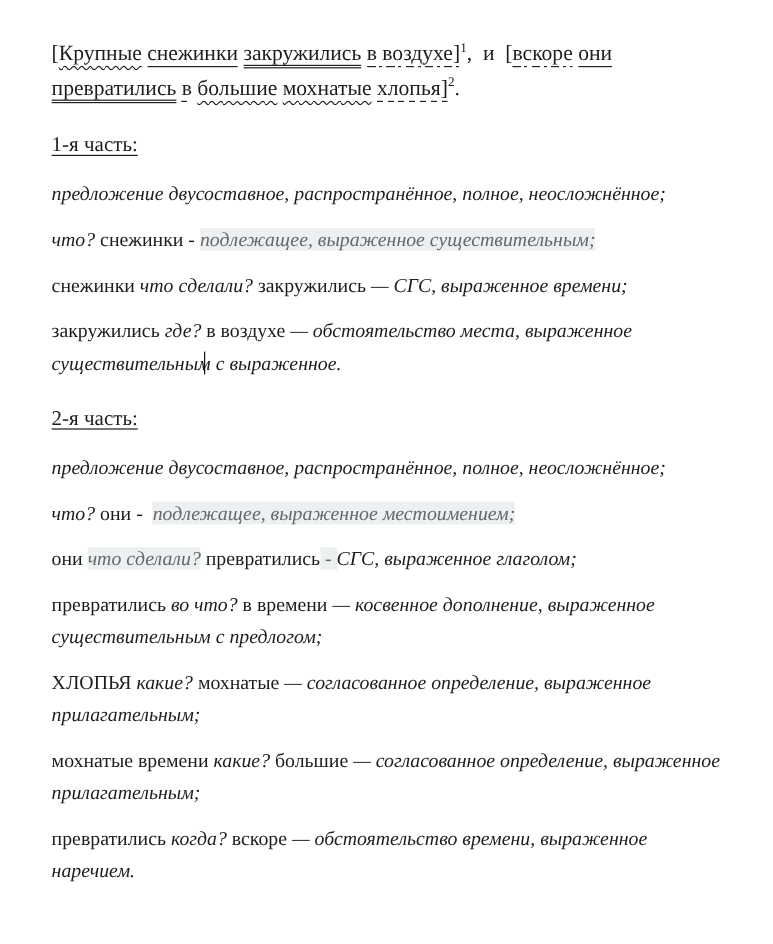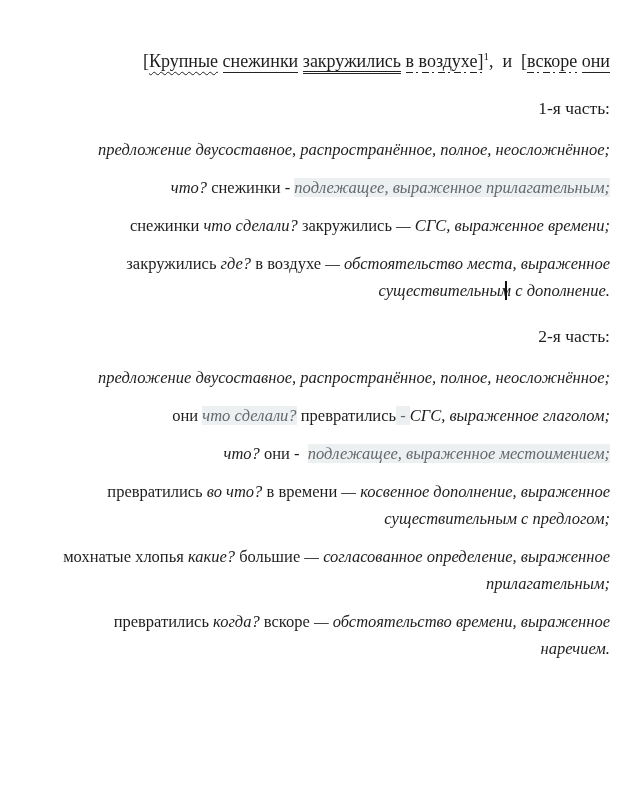--- a/index.html
+++ b/index.html
@@ -5,22 +5,21 @@
   html,body{margin:0;padding:0;}
   body{
     width:644px;height:787px;overflow:hidden;
     background:#ffffff;
     font-family:"Liberation Serif","DejaVu Serif",serif;
     color:#1d1d1d;
   }
   .page{
     box-sizing:border-box;
     width:644px;height:787px;
-    padding:47px 34px 0 43px;
-    text-align:right;
+    padding:30px 34px 0 43px;
   }
   
   .sentence{font-size:18px;line-height:29px;margin:0 0 17px 0;}
   .sentence-line{white-space:pre-wrap;}
   sup{font-size:11px;line-height:0;vertical-align:super;}
   .u-solid{border-bottom:1.4px solid #222;padding-bottom:1px;}
   .u-double{border-bottom:3.5px double #222;}
   .u-wavy{text-decoration:underline wavy #222 1px;text-underline-offset:4px;}
   .u-dashed{
     background-image:repeating-linear-gradient(to right,#222 0 5px,transparent 5px 9px);
@@ -28,21 +27,21 @@
     padding-bottom:2px;
   }
   .u-dashdot{
     background-image:repeating-linear-gradient(to right,#222 0 7px,transparent 7px 10px,#222 10px 12.5px,transparent 12.5px 16px);
     background-repeat:no-repeat;background-size:100% 1.4px;background-position:0 100%;
     padding-bottom:2px;
   }
   
   .section-heading{
     font-size:17.5px;line-height:24px;
-    text-underline-offset:3px;
+    text-decoration:underline;text-underline-offset:3px;
     margin:20px 0 16px 0;
   }
   
   .para{
     font-size:16.5px;line-height:27px;
     margin:0 0 11px 0;max-width:575px;white-space:pre-wrap;
   }
   .b{font-weight:normal;}
   .i{font-style:italic;}
   .hl{background:#edf0f1;color:#63686d;}
@@ -51,37 +50,39 @@
     vertical-align:-4px;margin-left:-6px;margin-right:4.4px;
   }
 </style>
 </head>
 <body>
 
 <div class="page">
 
   <div class="sentence" id="sentence">
       <div class="sentence-line"><span class="">[</span><span class="u-wavy">Крупные</span><span class=""> </span><span class="u-solid">снежинки</span><span class=""> </span><span class="u-double">закружились</span><span class=""> </span><span class="u-dashdot">в воздухе]</span><span class=""><sup>1</sup></span><span class="">,  и  [</span><span class="u-dashdot">вскоре</span><span class=""> </span><span class="u-solid">они</span></div>
+      <div class="sentence-line"><span class="u-double">превратились</span><span class=""> </span><span class="u-dashed">в</span><span class=""> </span><span class="u-wavy">большие</span><span class=""> </span><span class="u-wavy">мохнатые</span><span class=""> </span><span class="u-dashed">хлопья]</span><span class=""><sup>2</sup></span><span class="">.</span></div>
     </div>
 
   <div>
     <div class="section-heading">1-я часть:</div>
     <div>
         <div class="para"><span class="i">предложение двусоставное, распространённое, полное, неосложнённое;</span></div>
-        <div class="para"><span class="i">что?</span><span class=""> </span><span class="b">снежинки - </span><span class="i hl">подлежащее, выраженное прилагательным;</span></div>
+        <div class="para"><span class="i">что?</span><span class=""> </span><span class="b">снежинки - </span><span class="i hl">подлежащее, выраженное существительным;</span></div>
         <div class="para"><span class="b">снежинки</span><span class=""> </span><span class="i">что сделали?</span><span class=""> </span><span class="b">закружились</span><span class="i"> — СГС, выраженное времени;</span></div>
-        <div class="para"><span class="b">закружились</span><span class=""> </span><span class="i">где?</span><span class=""> </span><span class="b">в воздухе</span><span class="i"> — обстоятельство места, выраженное существительным</span><span class="caret"></span><span class="i"> с дополнение.</span></div>
+        <div class="para"><span class="b">закружились</span><span class=""> </span><span class="i">где?</span><span class=""> </span><span class="b">в воздухе</span><span class="i"> — обстоятельство места, выраженное существительным</span><span class="caret"></span><span class="i"> с выраженное.</span></div>
       </div>
   </div>
 
   <div>
     <div class="section-heading">2-я часть:</div>
     <div>
         <div class="para"><span class="i">предложение двусоставное, распространённое, полное, неосложнённое;</span></div>
+        <div class="para"><span class="i">что?</span><span class=""> </span><span class="b">они - </span><span class=""> </span><span class="i hl">подлежащее, выраженное местоимением;</span></div>
         <div class="para"><span class="b">они</span><span class=""> </span><span class="i hl">что сделали?</span><span class=""> </span><span class="b">превратились</span><span class="hl"> - </span><span class="i">СГС, выраженное глаголом;</span></div>
-        <div class="para"><span class="i">что?</span><span class=""> </span><span class="b">они - </span><span class=""> </span><span class="i hl">подлежащее, выраженное местоимением;</span></div>
         <div class="para"><span class="b">превратились</span><span class=""> </span><span class="i">во что?</span><span class=""> </span><span class="b">в времени</span><span class="i"> — косвенное дополнение, выраженное существительным с предлогом;</span></div>
-        <div class="para"><span class="b">мохнатые хлопья</span><span class=""> </span><span class="i">какие?</span><span class=""> </span><span class="b">большие</span><span class="i"> — согласованное определение, выраженное прилагательным;</span></div>
+        <div class="para"><span class="b">ХЛОПЬЯ</span><span class=""> </span><span class="i">какие?</span><span class=""> </span><span class="b">мохнатые</span><span class="i"> — согласованное определение, выраженное прилагательным;</span></div>
+        <div class="para"><span class="b">мохнатые времени</span><span class=""> </span><span class="i">какие?</span><span class=""> </span><span class="b">большие</span><span class="i"> — согласованное определение, выраженное прилагательным;</span></div>
         <div class="para"><span class="b">превратились</span><span class=""> </span><span class="i">когда?</span><span class=""> </span><span class="b">вскоре</span><span class="i"> — обстоятельство времени, выраженное наречием.</span></div>
       </div>
   </div>
 
 </div>
 
 </body></html>

